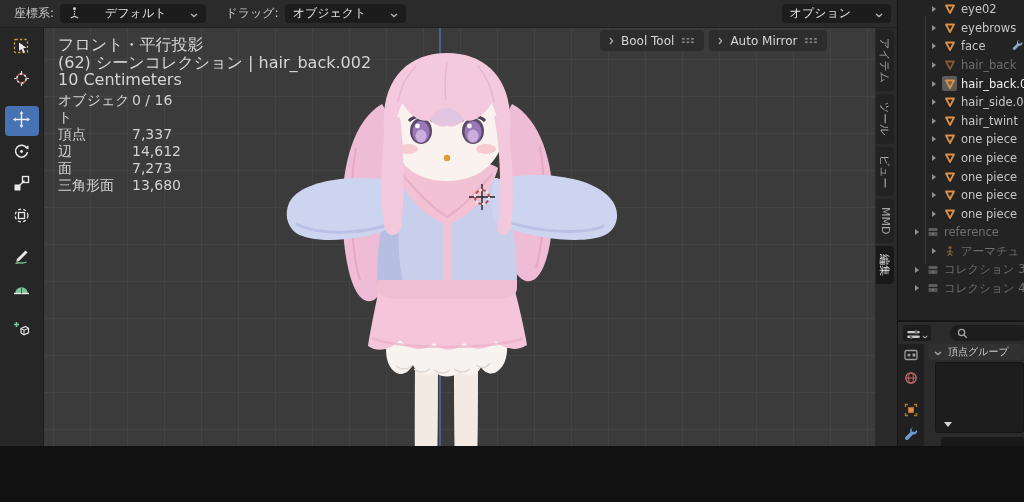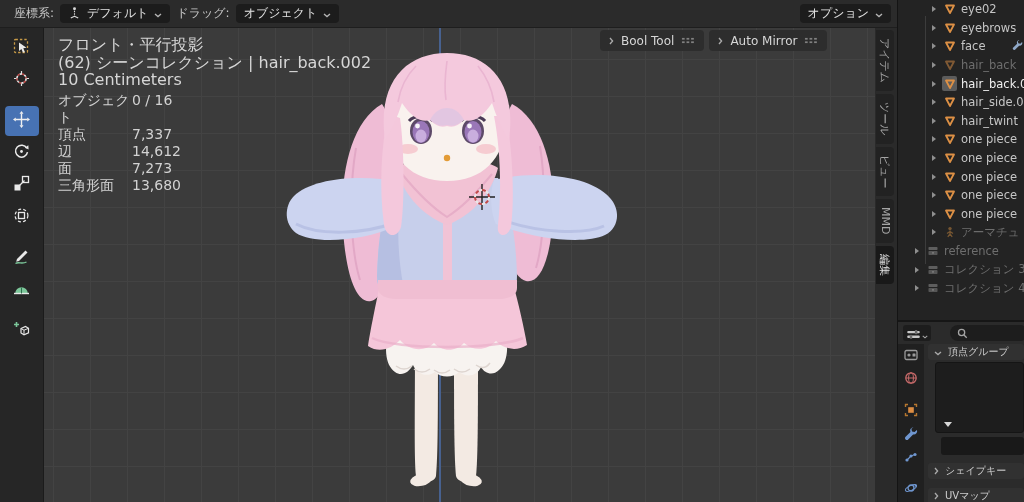--- a/index.html
+++ b/index.html
@@ -1,26 +1,26 @@
 <!DOCTYPE html>
 <html><head>
 <meta charset="utf-8">
 <style>
   * { box-sizing: border-box; }
   body { margin:0; background:#111; font-family:"DejaVu Sans","Liberation Sans",sans-serif; }
-  .app { position:relative; width:1024px; height:502px; background:#0c4a6e; overflow:hidden; color:#ccc; }
+  .app { position:relative; width:1024px; height:446px; background:#0c4a6e; overflow:hidden; color:#ccc; }
   button { border:none; background:none; padding:0; font:inherit; color:inherit; cursor:default; }
 
   
   .vheader { position:absolute; left:0; top:0; width:897px; height:28px; background:#2b2b2b;
              border-bottom:1px solid #1e1e1e; display:flex; align-items:center; padding-left:14px; }
   .hlabel { font-size:12px; color:#c6c6c6; }
   .hbtn { height:19px; background:#1c1c1c; border-radius:4px; display:inline-flex; align-items:center;
-          padding:0 8px; gap:6px; color:#e2e2e2; font-size:12px; margin-left:6px; }
-  .drag-label { margin-left:6px; }
+          padding:0 8px; gap:24px; color:#e2e2e2; font-size:12px; margin-left:6px; }
+  .drag-label { margin-left:19px; }
   .options-btn { position:absolute; right:6px; }
 
   
   .toolbar { position:absolute; left:0; top:28px; width:44px; height:474px; background:#262626;
              border-right:1px solid #1b1b1b; display:flex; flex-direction:column; align-items:center;
              padding-top:5px; gap:2px; }
   .tool { width:34px; height:30px; border-radius:4px; display:flex; align-items:center; justify-content:center; flex:none; }
   .tool.active { background:#4772b3; }
   .tgap { height:7px; flex:none; }
 
@@ -416,40 +416,40 @@
       </div>
     <div class="orow lvl1">
         <span class="oarrow"></span>
         <span class="oicon">
           <svg width="12" height="12" viewBox="0 0 12 12">
             <path d="M2 2.5h8L6 10z" fill="none" stroke="#dd9045" stroke-width="1.8" stroke-linejoin="round"></path>
           </svg>
         </span>
         <span class="olabel">one piece</span>
       </div>
-    <div class="orow lvl1 dim">
-        <span class="oarrow"></span>
-        <span class="oicon">
-          <svg width="12" height="12" viewBox="0 0 12 12">
-            <circle cx="6" cy="2.6" r="1.7" fill="#c9883f"></circle>
-            <path d="M6 4.5v3.5M6 5.5L3 7.5M6 5.5l3 2M6 8l-2.2 2.8M6 8l2.2 2.8" stroke="#c9883f" stroke-width="1.3" fill="none"></path>
-          </svg>
-        </span>
-        <span class="olabel">アーマチュ</span>
-      </div>
     <div class="orow lvl0 dim">
         <span class="oarrow"></span>
         <span class="oicon">
           <svg width="12" height="12" viewBox="0 0 12 12">
             <rect x="1.5" y="2" width="9" height="3" rx=".8" fill="#9a9a9a"></rect>
             <rect x="1.5" y="6" width="9" height="4" rx=".8" fill="#8a8a8a"></rect>
             <rect x="5" y="7.2" width="2" height="1.4" fill="#d5d5d5"></rect>
           </svg>
         </span>
         <span class="olabel">reference</span>
+      </div>
+    <div class="orow lvl1 dim">
+        <span class="oarrow"></span>
+        <span class="oicon">
+          <svg width="12" height="12" viewBox="0 0 12 12">
+            <circle cx="6" cy="2.6" r="1.7" fill="#c9883f"></circle>
+            <path d="M6 4.5v3.5M6 5.5L3 7.5M6 5.5l3 2M6 8l-2.2 2.8M6 8l2.2 2.8" stroke="#c9883f" stroke-width="1.3" fill="none"></path>
+          </svg>
+        </span>
+        <span class="olabel">アーマチュ</span>
       </div>
     <div class="orow lvl0 dim">
         <span class="oarrow"></span>
         <span class="oicon">
           <svg width="12" height="12" viewBox="0 0 12 12">
             <rect x="1.5" y="2" width="9" height="3" rx=".8" fill="#9a9a9a"></rect>
             <rect x="1.5" y="6" width="9" height="4" rx=".8" fill="#8a8a8a"></rect>
             <rect x="5" y="7.2" width="2" height="1.4" fill="#d5d5d5"></rect>
           </svg>
         </span>

